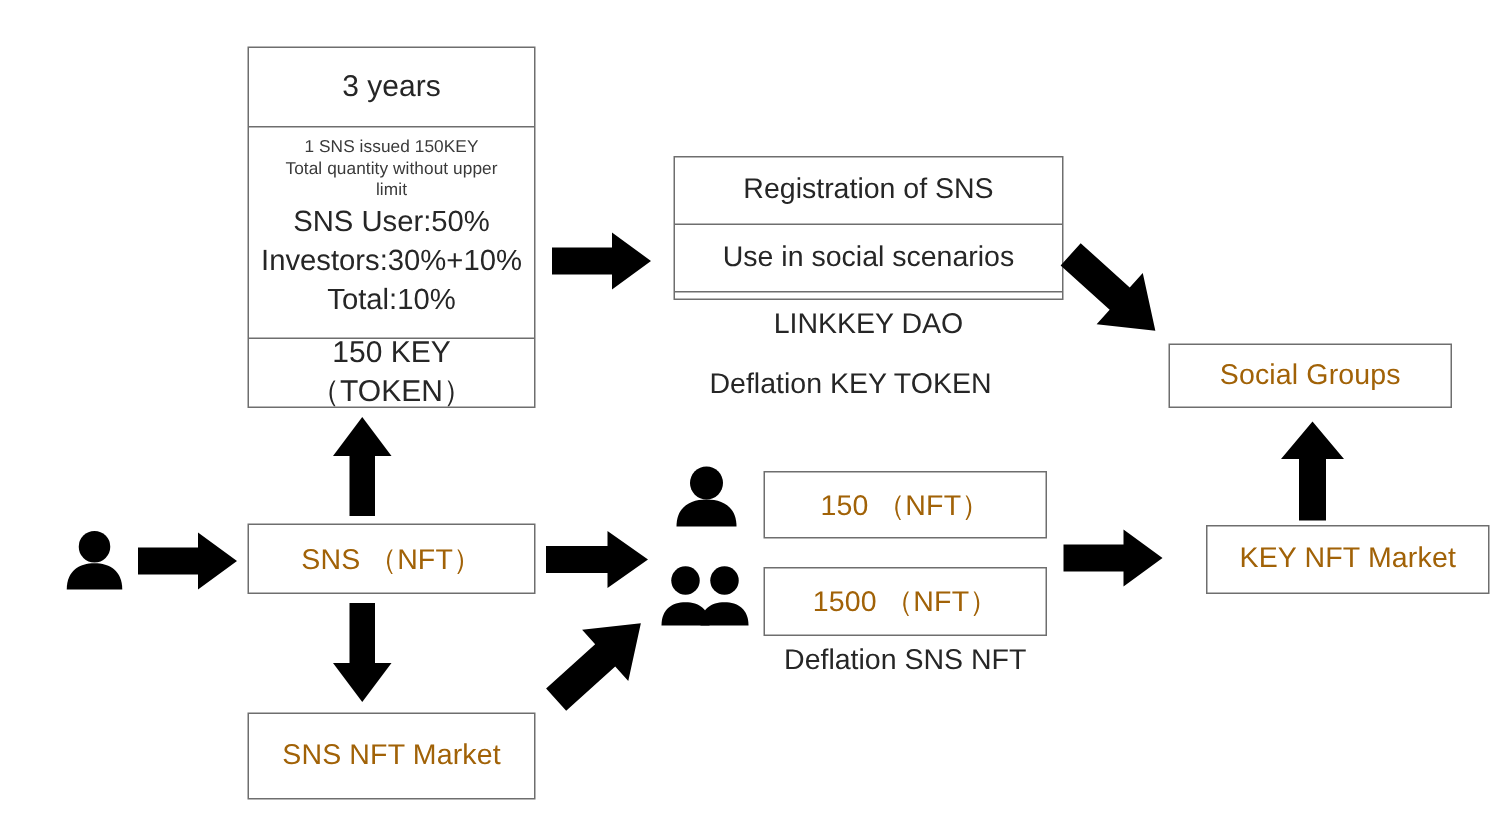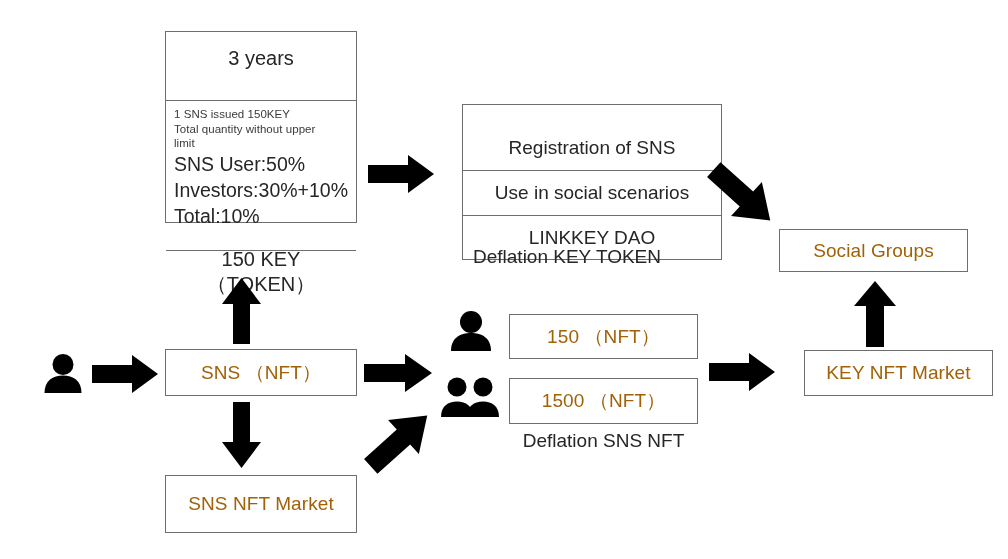--- a/index.html
+++ b/index.html
@@ -56,21 +56,21 @@
   .caption {
     position: absolute;
     font-size: 19px;
     color: #262626;
     text-align: center;
     white-space: nowrap;
   }
   
   .token-detail {
     display: block;
-    text-align: left;
+    text-align: center;
     padding: 6px 8px 4px 8px;
     line-height: 1.18;
     width: 100%;
     box-sizing: border-box;
   }
   .token-detail .small {
     font-size: 11.5px;
     color: #3a3a3a;
     display: block;
     line-height: 1.28;
@@ -88,36 +88,36 @@
   .arrow {
     position: absolute;
   }
   svg { display: block; overflow: visible; }
 </style>
 </head>
 <body>
 
 <div id="canvas">
 
-  <div class="stack" style="left:165px; top:31px; width:192px; height:192px;gap:16px;">
+  <div class="stack" style="left:165px; top:31px; width:192px; height:241px;">
     <div class="cell" style="height:52px; font-size:20px;">3 years</div>
     <div class="cell" style="flex:1 1 auto; align-items:flex-start;">
       <span class="token-detail">
         <span class="small">1 SNS issued 150KEY</span>
         <span class="small">Total quantity without upper</span>
         <span class="small">limit</span>
         <span class="big">SNS User:50%</span>
         <span class="big">Investors:30%+10%</span>
         <span class="big">Total:10%</span>
       </span>
     </div>
     <div class="cell" style="height:46px; font-size:20px;">150 KEY （TOKEN）</div>
   </div>
 
-  <div class="stack" style="left:462px; top:104px; width:260px; height:156px;justify-content:flex-end;">
+  <div class="stack" style="left:449px; top:104px; width:260px; height:96px;">
     <div class="cell" style="height:44px;">Registration of SNS</div>
     <div class="cell" style="height:45px;">Use in social scenarios</div>
     <div class="cell" style="height:44px;">LINKKEY DAO</div>
   </div>
   <div class="caption" style="left:437px; top:246px; width:260px;">Deflation KEY TOKEN</div>
 
   <div class="box" style="left:779px; top:229px; width:189px; height:43px;">Social Groups</div>
 
   <div class="icon-person" style="left:40px; top:350px; width:46px; height:46px;">
     <svg width="46" height="46" viewBox="0 0 46 46" aria-hidden="true">

